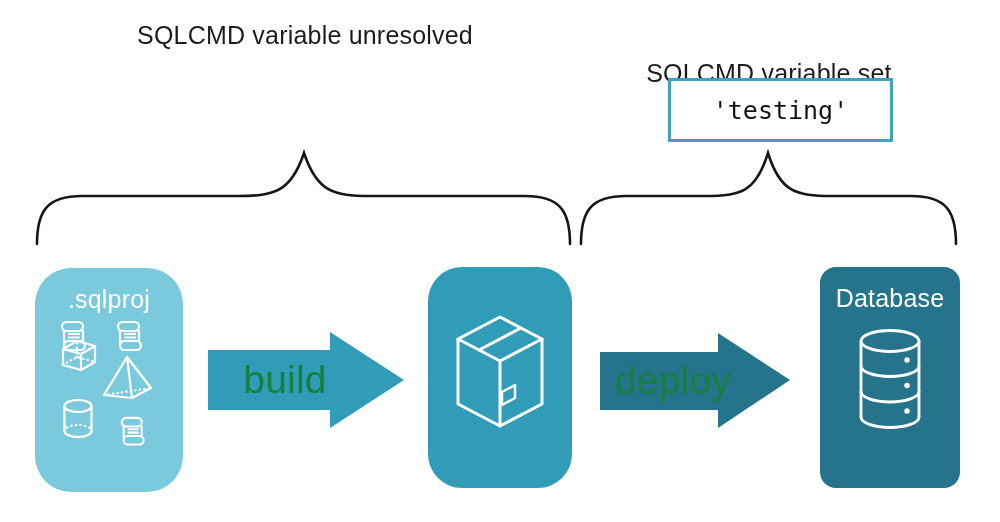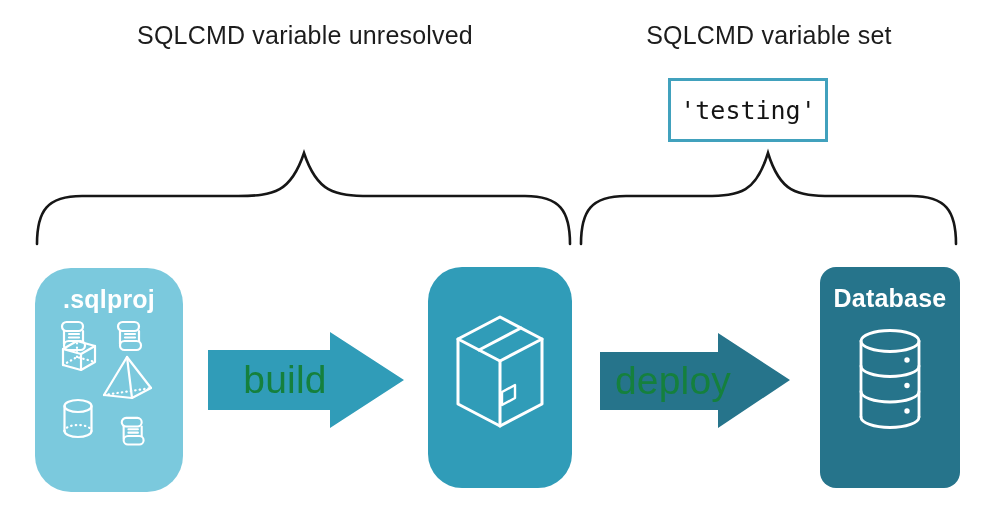--- a/index.html
+++ b/index.html
@@ -14,39 +14,39 @@
   .canvas{
     position:relative;width:1000px;height:522px;background:#ffffff;
     font-family:"Liberation Sans",sans-serif;overflow:hidden;
   }
   .heading{
     position:absolute;top:18px;height:34px;line-height:34px;
     text-align:center;font-size:25px;font-weight:400;color:var(--text-dark);
     letter-spacing:.2px;
   }
   .heading-left{left:60px;width:490px;}
-  .heading-right{left:569px;width:400px;}
+  .heading-right{left:569px;width:400px;margin-top:38px;}
   .code-box{
     position:absolute;top:78px;height:64px;box-sizing:border-box;
     border:3px solid var(--code-border);background:#ffffff;
     display:flex;align-items:center;justify-content:center;
   }
   .code-box-left{left:130px;width:345px;}
-  .code-box-right{left:668px;width:160px;}
+  .code-box-right{left:668px;width:225px;}
   .code-text{
     font-family:"DejaVu Sans Mono",monospace;font-size:25px;color:#141414;
     white-space:pre;
   }
   .braces{position:absolute;left:0;top:148px;width:1000px;height:112px;}
   .stage{
     position:absolute;border-radius:36px;
   }
   .stage-label{
     position:absolute;top:17px;left:0;width:100%;text-align:center;
-    color:#ffffff;font-weight:700;font-size:25px;letter-spacing:.2px;
+    color:#ffffff;font-weight:400;font-size:25px;letter-spacing:.2px;
   }
   .stage-sqlproj{left:35px;top:268px;width:148px;height:224px;background:var(--light-blue);}
   .stage-dacpac{left:428px;top:267px;width:144px;height:221px;background:var(--mid-teal);border-radius:34px;}
   .stage-database{left:820px;top:267px;width:140px;height:221px;background:var(--dark-teal);border-radius:16px;}
   .icon-svg{position:absolute;}
   .arrow{position:absolute;}
   .arrow-shape{position:absolute;left:0;top:0;width:100%;height:100%;}
   .arrow-build .arrow-shape{
     background:var(--mid-teal);
     clip-path:polygon(0 18px,122px 18px,122px 0,196px 48px,122px 96px,122px 78px,0 78px);

